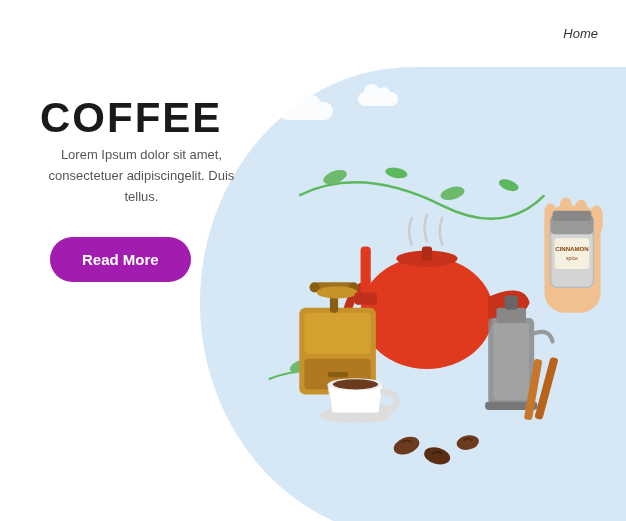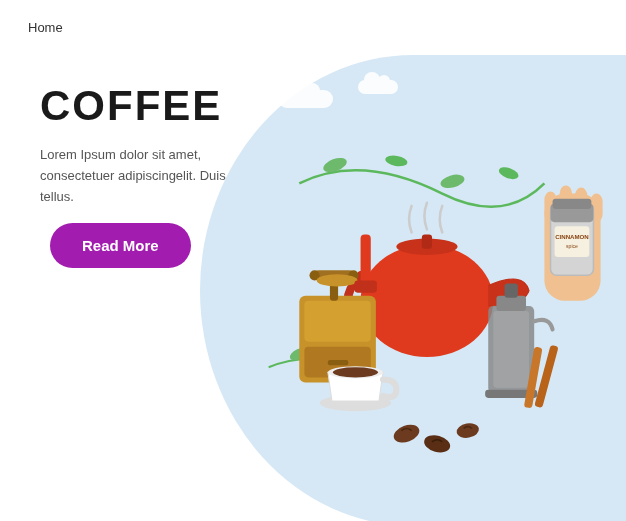--- a/index.html
+++ b/index.html
@@ -9,25 +9,26 @@
       height: 521px;
       font-family: 'Arial', sans-serif;
       background: #fff;
       overflow: hidden;
       position: relative;
     }
 
     
     nav {
       display: flex;
-      justify-content: flex-start;
+      justify-content: flex-end;
       align-items: center;
-      padding: 20px 28px;
+      padding: 26px 28px;
       position: relative;
       z-index: 10;
+      font-style: italic;
     }
 
     .nav-left, .nav-right {
       display: flex;
       gap: 18px;
     }
 
     .nav-link {
       font-size: 13px;
       color: #333;
@@ -65,30 +66,30 @@
       flex-direction: column;
       justify-content: flex-start;
     }
 
     .coffee-title {
       font-size: 42px;
       font-weight: 900;
       color: #1a1a1a;
       text-transform: uppercase;
       letter-spacing: 2px;
-      margin-bottom: 18px;
+      margin-bottom: 6px;
       line-height: 1;
     }
 
     .coffee-desc {
       font-size: 13px;
       color: #555;
       line-height: 1.6;
-      text-align: left;
-      margin-bottom: 16px;
+      text-align: center;
+      margin-bottom: 30px;
       max-width: 220px;
     }
 
     .read-more-btn {
       background: #a21caf;
       color: #fff;
       border: none;
       border-radius: 28px;
       padding: 14px 32px;
       font-size: 15px;

